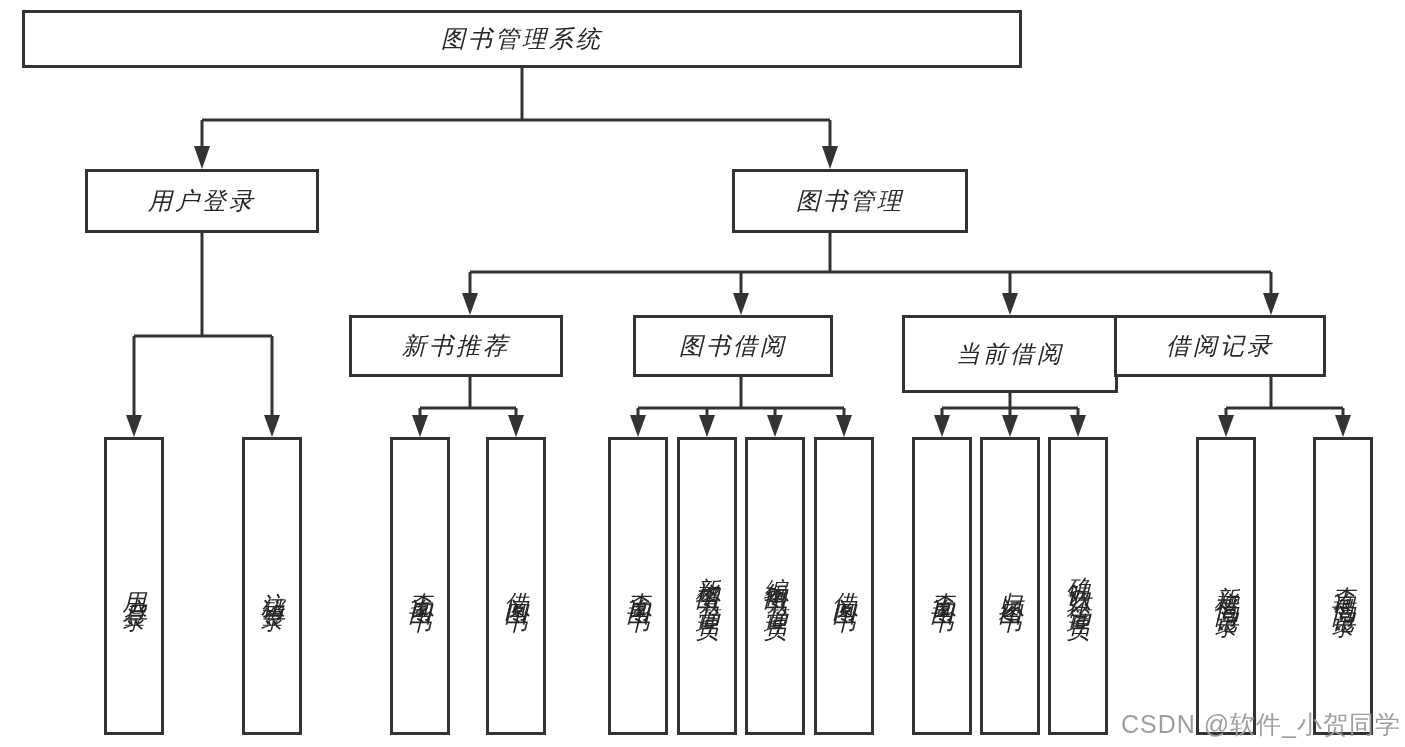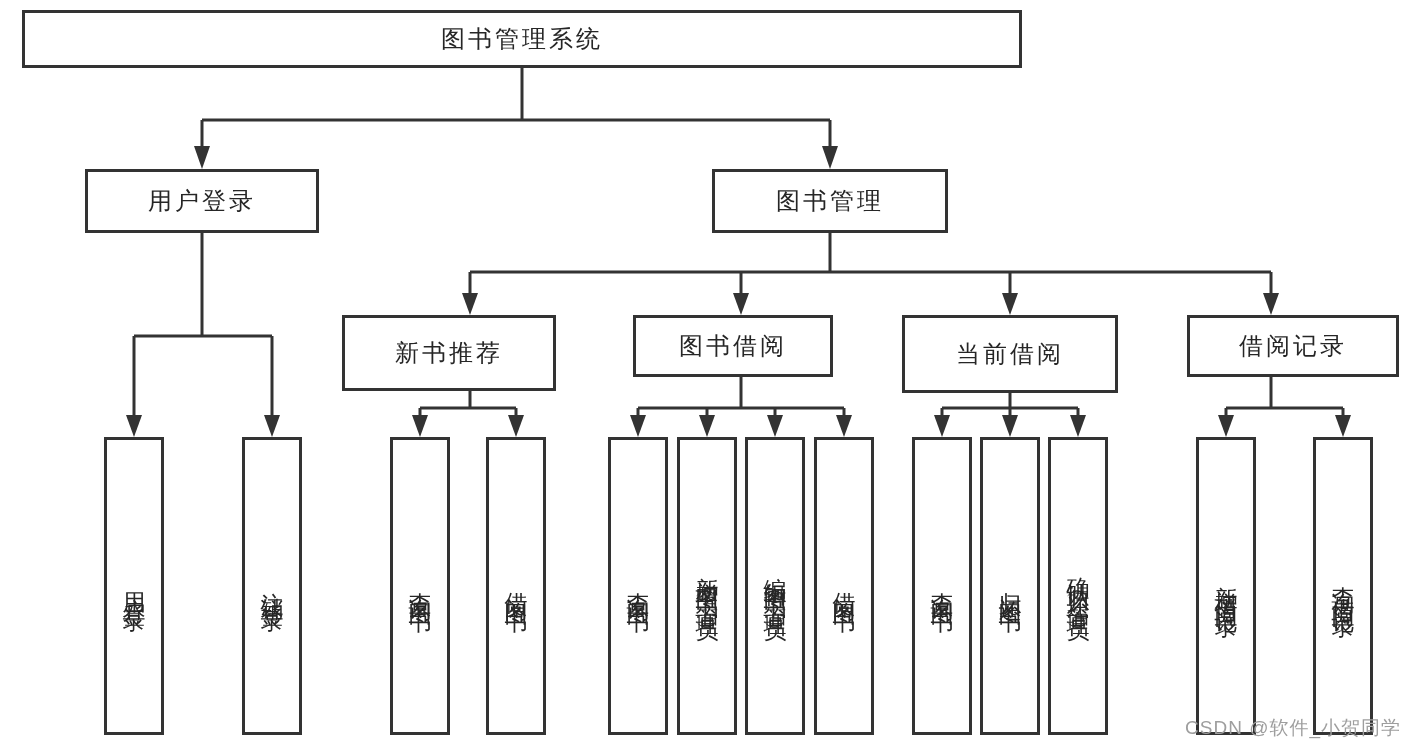--- a/index.html
+++ b/index.html
@@ -33,38 +33,39 @@
   }
   .box {
     position: absolute;
     box-sizing: border-box;
     background: #ffffff;
     border: 3px solid #333333;
     color: #262626;
     display: flex;
     align-items: center;
     justify-content: center;
+    font-style: italic;
   }
   .box-h {
     font-size: 24px;
     letter-spacing: 3px;
     white-space: nowrap;
   }
   .box-v {
     writing-mode: vertical-rl;
     text-orientation: mixed;
     font-size: 23px;
     letter-spacing: 6px;
     line-height: 1;
   }
   .watermark {
     position: absolute;
     right: 4px;
     bottom: 6px;
-    font-size: 19px;
+    font-size: 25px;
     letter-spacing: 1px;
     color: #9e9e9e;
     white-space: nowrap;
   }
 </style>
 </head>
 <body>
 
 <div class="stage">
 
@@ -126,26 +127,26 @@
     <path d="M1226,408 H1343"></path>
     <path d="M1226,408 V416"></path>
     <path d="M1343,408 V416"></path>
     <polygon points="1218,415 1234,415 1226,437"></polygon>
     <polygon points="1335,415 1351,415 1343,437"></polygon>
   </svg>
 
   <div class="box box-h" style="left:22px;top:10px;width:1000px;height:58px">图书管理系统</div>
 
   <div class="box box-h" style="left:85px;top:169px;width:234px;height:64px">用户登录</div>
-  <div class="box box-h" style="left:712px;top:169px;width:236px;height:64px">图书管理</div>
+  <div class="box box-h" style="left:732px;top:169px;width:236px;height:64px">图书管理</div>
 
-  <div class="box box-h" style="left:342px;top:315px;width:214px;height:76px">新书推荐</div>
+  <div class="box box-h" style="left:349px;top:315px;width:214px;height:62px">新书推荐</div>
   <div class="box box-h" style="left:633px;top:315px;width:200px;height:62px">图书借阅</div>
   <div class="box box-h" style="left:902px;top:315px;width:216px;height:78px">当前借阅</div>
-  <div class="box box-h" style="left:1187px;top:315px;width:212px;height:62px">借阅记录</div>
+  <div class="box box-h" style="left:1114px;top:315px;width:212px;height:62px">借阅记录</div>
 
   <div class="box box-v" style="left:104px;top:437px;width:60px;height:298px">用户登录</div>
   <div class="box box-v" style="left:242px;top:437px;width:60px;height:298px">注销登录</div>
 
   <div class="box box-v" style="left:390px;top:437px;width:60px;height:298px">查询图书</div>
   <div class="box box-v" style="left:486px;top:437px;width:60px;height:298px">借阅图书</div>
 
   <div class="box box-v" style="left:608px;top:437px;width:60px;height:298px">查询图书</div>
   <div class="box box-v" style="left:677px;top:437px;width:60px;height:298px">新增图书（管理员）</div>
   <div class="box box-v" style="left:745px;top:437px;width:60px;height:298px">编辑图书（管理员）</div>

